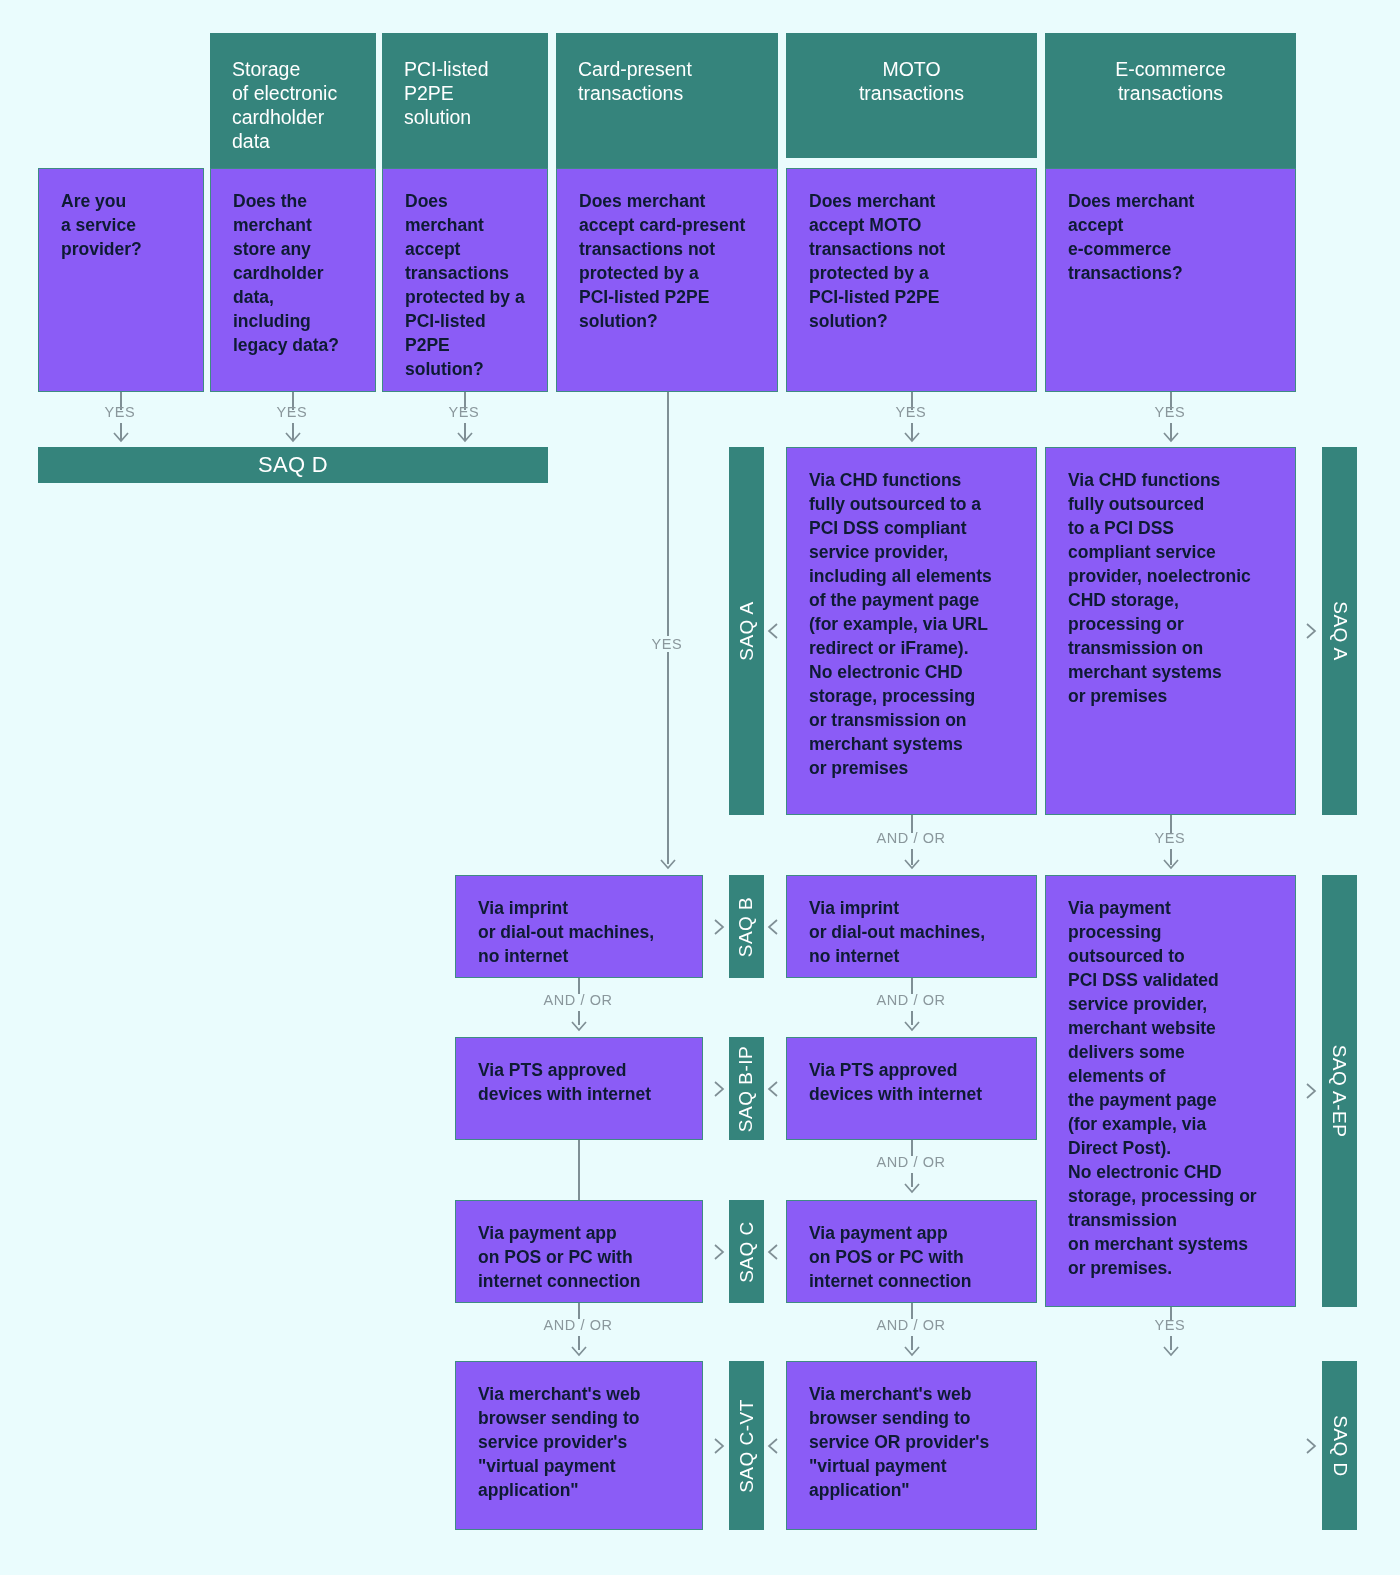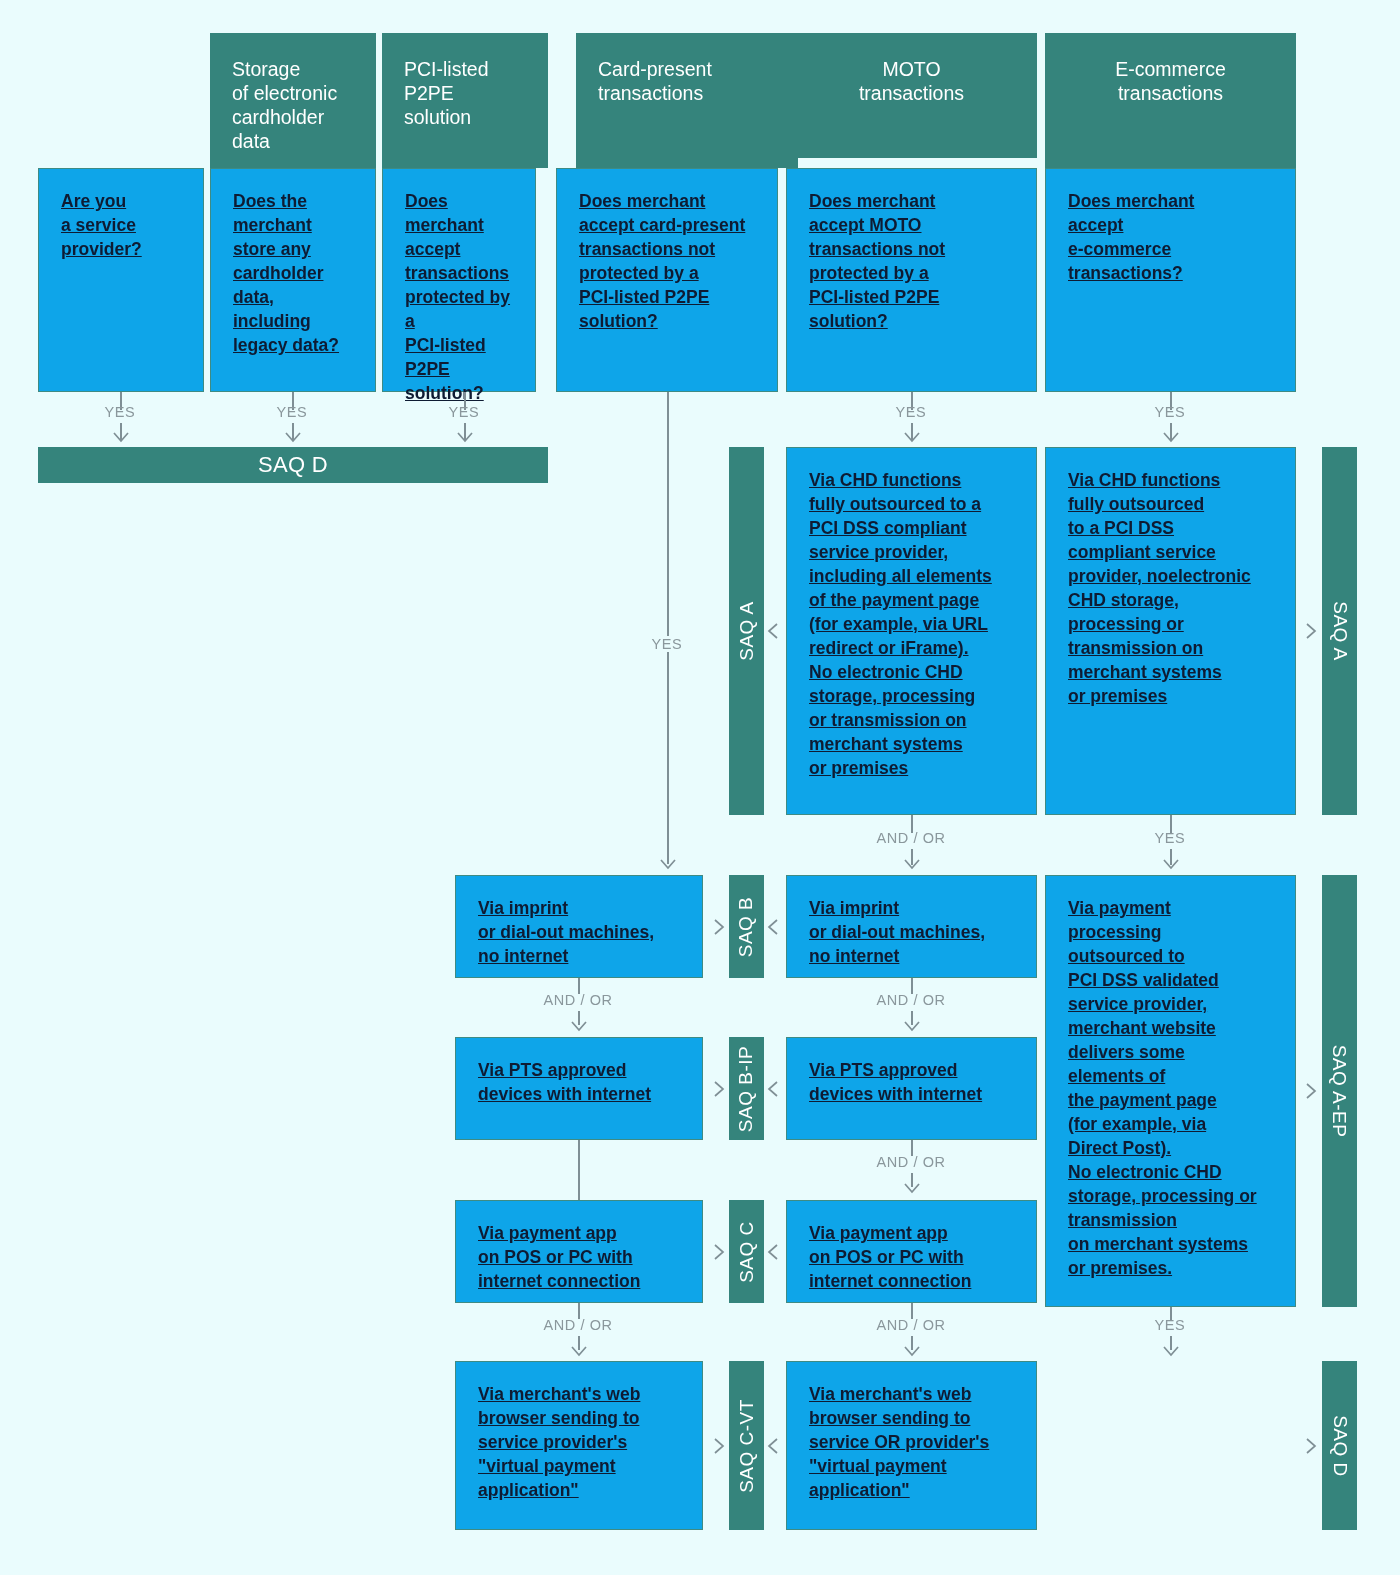--- a/index.html
+++ b/index.html
@@ -27,28 +27,27 @@
     color: #ffffff;
     font-size: 19.5px;
     line-height: 24px;
     font-weight: 400;
     padding: 24px 22px 0 22px;
   }
   .hdr.center { text-align: center; padding-left: 10px; padding-right: 10px; }
 
   
   .qbox {
-    background: #0ea5e9;
+    background: #8b5cf6;
     border: 1.5px solid #3f8b83;
     color: #0e1b33;
     font-size: 17.5px;
     line-height: 24px;
     font-weight: 700;
     padding: 20px 22px 0 22px;
-    text-decoration: underline;
   }
   .qbox.thin { font-weight: 600; }
 
   
   .saqbar-h {
     background: #35847c;
     color: #fff;
     display: flex;
     align-items: center;
     justify-content: center;
@@ -85,27 +84,27 @@
   }
   .arrow-d svg, .arrow-r svg, .arrow-l svg { display:block; }
 </style>
 </head>
 <body>
 
 <div id="canvas">
 
   <div class="abs hdr" style="left:210px; top:33px; width:166px; height:135px;">Storage<br>of electronic<br>cardholder<br>data</div>
   <div class="abs hdr" style="left:382px; top:33px; width:166px; height:135px;">PCI-listed<br>P2PE<br>solution</div>
-  <div class="abs hdr" style="left:556px; top:33px; width:222px; height:135px;margin-left:20px;">Card-present<br>transactions</div>
+  <div class="abs hdr" style="left:556px; top:33px; width:222px; height:135px;">Card-present<br>transactions</div>
   <div class="abs hdr center" style="left:786px; top:33px; width:251px; height:125px;">MOTO<br>transactions</div>
   <div class="abs hdr center" style="left:1045px; top:33px; width:251px; height:135px;">E-commerce<br>transactions</div>
 
   <div class="abs qbox" style="left:38px; top:168px; width:166px; height:224px;">Are you<br>a service<br>provider?</div>
   <div class="abs qbox" style="left:210px; top:168px; width:166px; height:224px;">Does the<br>merchant<br>store any<br>cardholder<br>data,<br>including<br>legacy data?</div>
-  <div class="abs qbox" style="left:382px; top:168px; width:154px; height:224px;">Does<br>merchant<br>accept<br>transactions<br>protected by a<br>PCI-listed<br>P2PE<br>solution?</div>
+  <div class="abs qbox" style="left:382px; top:168px; width:166px; height:224px;">Does<br>merchant<br>accept<br>transactions<br>protected by a<br>PCI-listed<br>P2PE<br>solution?</div>
   <div class="abs qbox" style="left:556px; top:168px; width:222px; height:224px;">Does merchant<br>accept card-present<br>transactions not<br>protected by a<br>PCI-listed P2PE<br>solution?</div>
   <div class="abs qbox" style="left:786px; top:168px; width:251px; height:224px;">Does merchant<br>accept MOTO<br>transactions not<br>protected by a<br>PCI-listed P2PE<br>solution?</div>
   <div class="abs qbox" style="left:1045px; top:168px; width:251px; height:224px;">Does merchant<br>accept<br>e-commerce<br>transactions?</div>
 
   <div class="abs vline" style="left:120px; top:392px; height:18px;"></div>
   <div class="abs conn-label" style="left:70px; top:404px; width:100px;">YES</div>
   <div class="abs vline" style="left:120px; top:423px; height:17px;"></div>
   <div class="abs arrow-d" style="left:110px; top:423px;">
     <svg width="22" height="22" viewBox="0 0 22 22">
         <path d="M4 10 L11 18 L18 10" fill="none" stroke="#7f8f95" stroke-width="1.7"></path>

